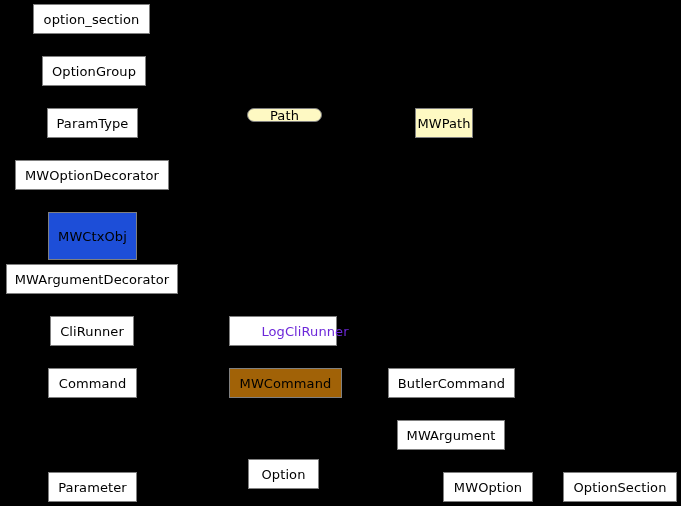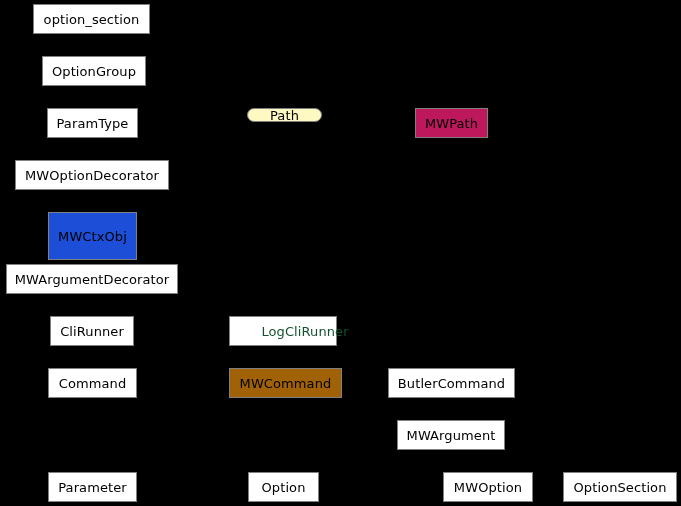--- a/index.html
+++ b/index.html
@@ -46,54 +46,54 @@
     </div>
     <div class="node" style="left: 42px; top: 56px; width: 104px; height: 30px; background: rgb(255, 255, 255); border-color: rgb(128, 128, 128); color: rgb(0, 0, 0);">
       <span>OptionGroup</span>
     </div>
     <div class="node" style="left: 47px; top: 108px; width: 91px; height: 30px; background: rgb(255, 255, 255); border-color: rgb(128, 128, 128); color: rgb(0, 0, 0);">
       <span>ParamType</span>
     </div>
     <div class="node" style="left: 247px; top: 108px; width: 75px; height: 14px; background: #fef9c3; border-color: rgb(128, 128, 128); color: rgb(0, 0, 0); border-radius: 10px;">
       <span>Path</span>
     </div>
-    <div class="node" style="left: 415px; top: 108px; width: 73px; height: 30px; background: #be185d; border-color: rgb(128, 128, 128); color: rgb(0, 0, 0);">
+    <div class="node" style="left: 415px; top: 108px; width: 58px; height: 30px; background: #fef9c3; border-color: rgb(128, 128, 128); color: rgb(0, 0, 0);">
       <span>MWPath</span>
     </div>
     <div class="node" style="left: 15px; top: 160px; width: 154px; height: 30px; background: rgb(255, 255, 255); border-color: rgb(128, 128, 128); color: rgb(0, 0, 0);">
       <span>MWOptionDecorator</span>
     </div>
     <div class="node" style="left: 48px; top: 212px; width: 89px; height: 48px; background: #1d4ed8; border-color: rgb(128, 128, 128); color: rgb(0, 0, 0);">
       <span>MWCtxObj</span>
     </div>
     <div class="node" style="left: 6px; top: 264px; width: 172px; height: 30px; background: rgb(255, 255, 255); border-color: rgb(128, 128, 128); color: rgb(0, 0, 0);">
       <span>MWArgumentDecorator</span>
     </div>
     <div class="node" style="left: 50px; top: 316px; width: 84px; height: 30px; background: rgb(255, 255, 255); border-color: rgb(128, 128, 128); color: rgb(0, 0, 0);">
       <span>CliRunner</span>
     </div>
-    <div class="node" style="left: 229px; top: 316px; width: 108px; height: 30px; background: rgb(255, 255, 255); border-color: rgb(128, 128, 128); color: #14532d; padding-left: 44px;">
+    <div class="node" style="left: 229px; top: 316px; width: 108px; height: 30px; background: rgb(255, 255, 255); border-color: rgb(128, 128, 128); color: #6d28d9; padding-left: 44px;">
       <span>LogCliRunner</span>
     </div>
     <div class="node" style="left: 48px; top: 368px; width: 89px; height: 30px; background: rgb(255, 255, 255); border-color: rgb(128, 128, 128); color: rgb(0, 0, 0);">
       <span>Command</span>
     </div>
     <div class="node" style="left: 229px; top: 368px; width: 113px; height: 30px; background: #a16207; border-color: rgb(128, 128, 128); color: rgb(0, 0, 0);">
       <span>MWCommand</span>
     </div>
     <div class="node" style="left: 388px; top: 368px; width: 127px; height: 30px; background: rgb(255, 255, 255); border-color: rgb(128, 128, 128); color: rgb(0, 0, 0);">
       <span>ButlerCommand</span>
     </div>
     <div class="node" style="left: 397px; top: 420px; width: 108px; height: 30px; background: rgb(255, 255, 255); border-color: rgb(128, 128, 128); color: rgb(0, 0, 0);">
       <span>MWArgument</span>
     </div>
     <div class="node" style="left: 48px; top: 472px; width: 89px; height: 30px; background: rgb(255, 255, 255); border-color: rgb(128, 128, 128); color: rgb(0, 0, 0); text-align: center;">
       <span>Parameter</span>
     </div>
-    <div class="node" style="left: 248px; top: 472px; width: 71px; height: 30px; background: rgb(255, 255, 255); border-color: rgb(128, 128, 128); color: rgb(0, 0, 0);">
+    <div class="node" style="left: 248px; top: 459px; width: 71px; height: 30px; background: rgb(255, 255, 255); border-color: rgb(128, 128, 128); color: rgb(0, 0, 0);">
       <span>Option</span>
     </div>
     <div class="node" style="left: 407px; top: 472px; width: 90px; height: 30px; background: rgb(255, 255, 255); border-color: rgb(128, 128, 128); color: rgb(0, 0, 0); margin-left: 36px;">
       <span>MWOption</span>
     </div>
     <div class="node" style="left: 563px; top: 472px; width: 114px; height: 30px; background: rgb(255, 255, 255); border-color: rgb(128, 128, 128); color: rgb(0, 0, 0);">
       <span>OptionSection</span>
     </div>
   </div>
 

